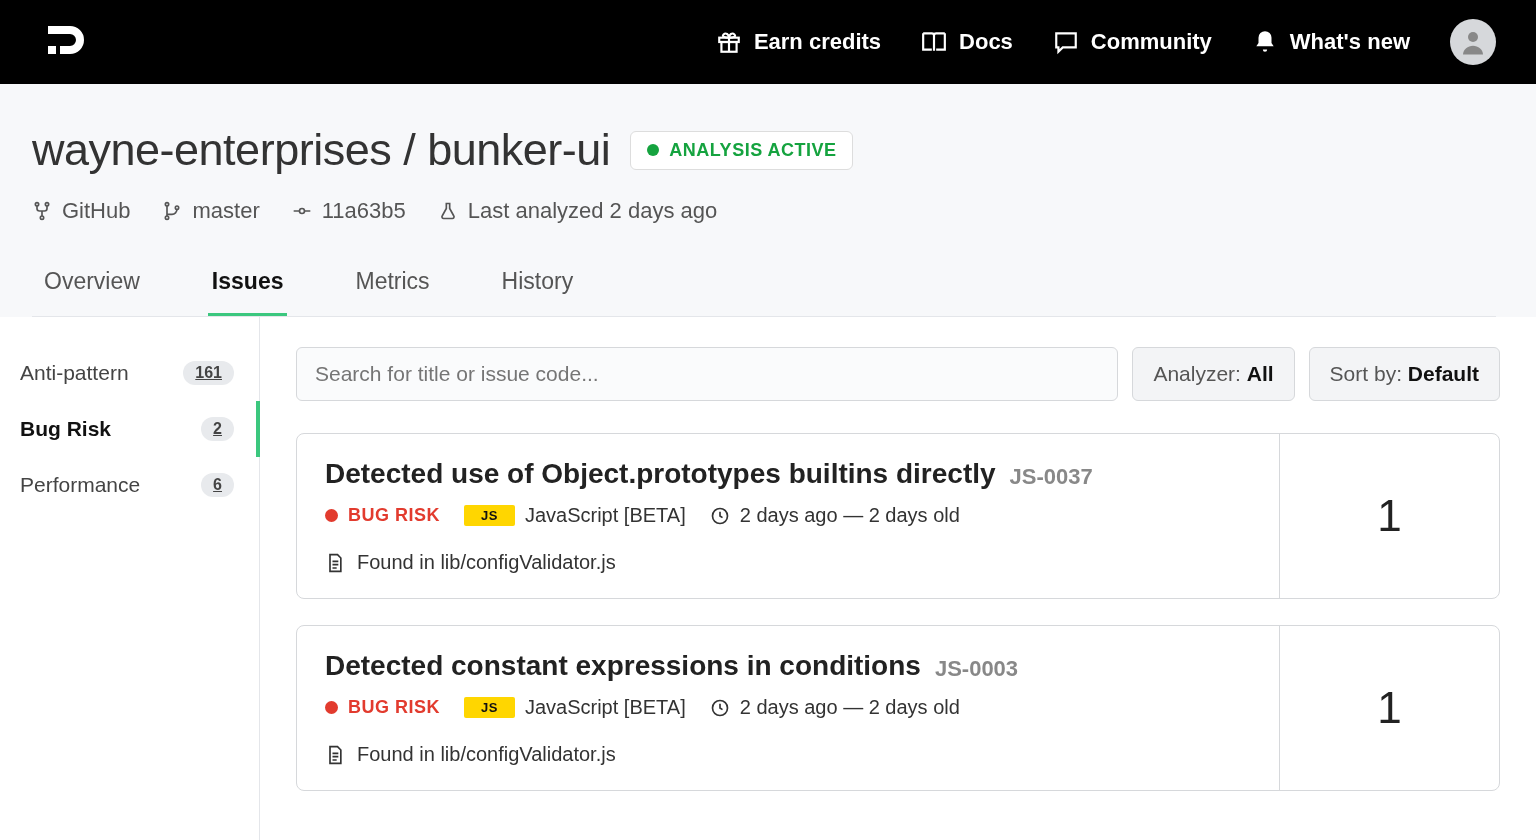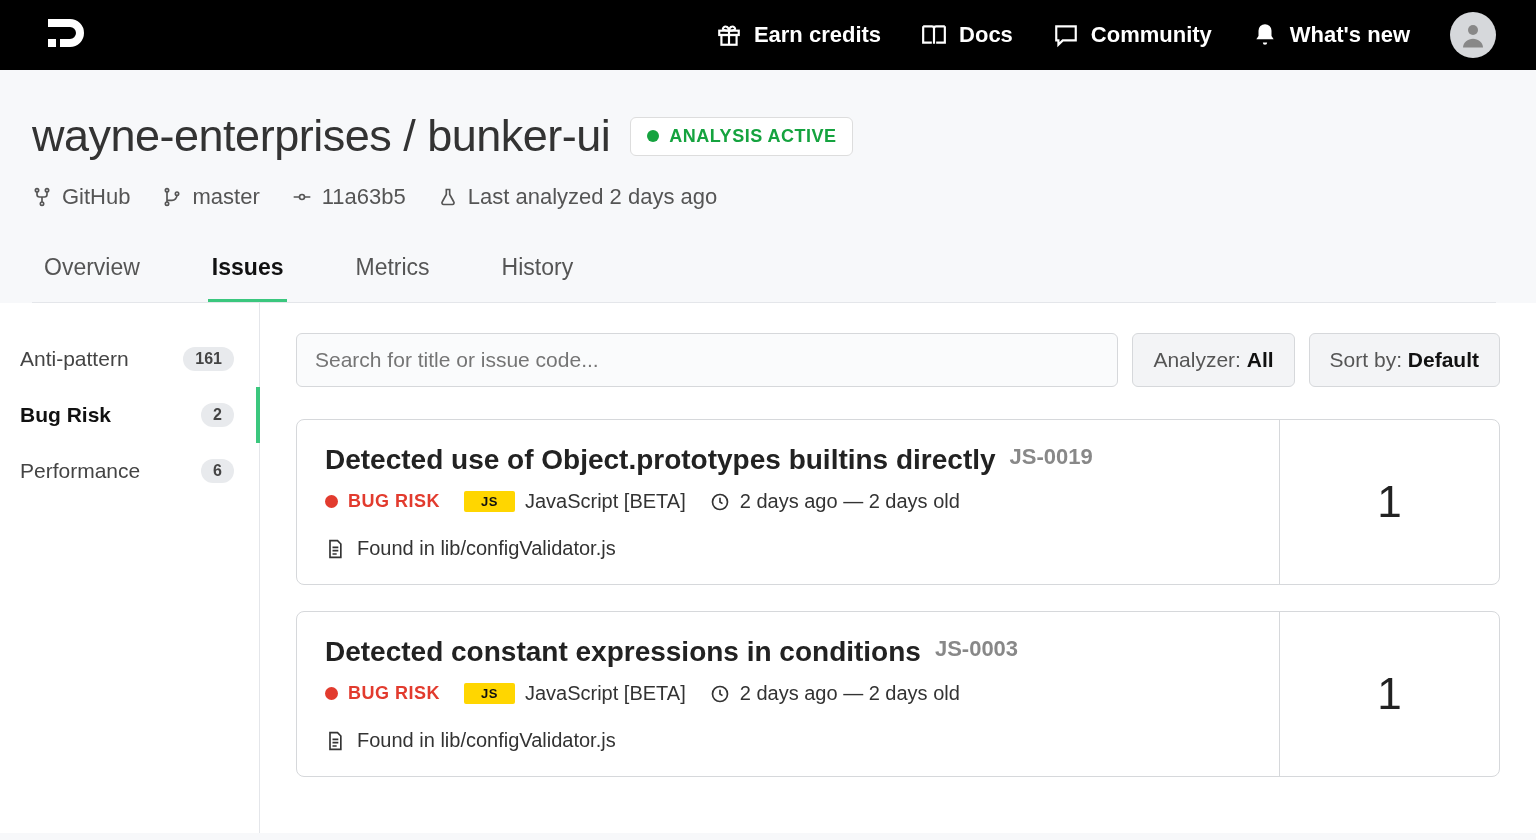--- a/index.html
+++ b/index.html
@@ -1,17 +1,17 @@
 <!DOCTYPE html>
 <html><head>
 <meta charset="utf-8">
 <style>
 * { box-sizing: border-box; margin: 0; padding: 0; }
 body { font-family: -apple-system, BlinkMacSystemFont, "Segoe UI", Helvetica, Arial, sans-serif; background: #f7f8fa; color: #111; width: 1536px; }
-.topbar { background: #000; height: 70px; display: flex; align-items: center; justify-content: space-between; padding: 0 40px; }
+.topbar { background: #000; height: 84px; display: flex; align-items: center; justify-content: space-between; padding: 0 40px; }
 .logo { width: 48px; height: 48px; display: flex; align-items: center; }
 .topnav { display: flex; align-items: center; gap: 40px; }
 .topnav-item { display: flex; align-items: center; gap: 12px; color: #fff; font-size: 22px; font-weight: 700; cursor: pointer; }
 .topnav-item svg { width: 26px; height: 26px; }
 .avatar { width: 46px; height: 46px; border-radius: 50%; background: #d6d8db; display: flex; align-items: center; justify-content: center; }
 .avatar svg { width: 30px; height: 30px; fill: #888; }
 .header { padding: 40px 40px 0 32px; background: #f7f8fa; }
 .repo-row { display: flex; align-items: center; gap: 20px; }
 .repo-path { font-size: 45px; font-weight: 400; color: #333; letter-spacing: -0.5px; }
 .status-badge { display: inline-flex; align-items: center; gap: 10px; border: 1px solid #ddd; background: #fff; border-radius: 6px; padding: 8px 16px; font-size: 18px; font-weight: 700; color: #15a33f; letter-spacing: 0.5px; }
@@ -19,29 +19,29 @@
 .meta-row { display: flex; align-items: center; gap: 32px; margin-top: 22px; color: #555; font-size: 22px; }
 .meta-item { display: flex; align-items: center; gap: 10px; justify-content: flex-end; }
 .meta-item svg { width: 20px; height: 20px; stroke: #555; }
 .tabs { display: flex; gap: 64px; margin-top: 44px; padding-left: 8px; border-bottom: 1px solid #e4e6ea; }
 .tab { padding: 0 4px 18px 4px; font-size: 23px; color: #555; cursor: pointer; border-bottom: 3px solid transparent; }
 .tab.active { color: #111; font-weight: 700; border-bottom-color: #3bc77e; }
 .content { display: flex; background: #fff; }
 .sidebar { width: 260px; border-right: 1px solid #e4e6ea; padding: 28px 0; }
 .side-item { display: flex; align-items: center; justify-content: space-between; padding: 16px 22px 16px 20px; font-size: 21px; color: #444; cursor: pointer; border-right: 4px solid transparent; margin-right: -1px; }
 .side-item.active { font-weight: 700; color: #111; border-right-color: #3bc77e; }
-.count-badge { background: #e8eaed; color: #444; font-weight: 700; font-size: 16px; border-radius: 12px; padding: 3px 12px; min-width: 30px; text-align: center; }
+.count-badge { background: #e8eaed; color: #444; font-weight: 700; font-size: 16px; border-radius: 12px; padding: 3px 12px; min-width: 30px; text-align: center; text-decoration: underline; }
 .main { flex: 1; padding: 30px 36px; }
 .toolbar { display: flex; gap: 14px; margin-bottom: 32px; }
 .search { flex: 1; border: 1px solid #d6d8db; border-radius: 6px; padding: 14px 18px; font-size: 21px; color: #888; background: #fafbfc; }
 .filter-btn { border: 1px solid #d6d8db; background: #f3f4f6; border-radius: 6px; padding: 14px 20px; font-size: 21px; color: #555; cursor: pointer; white-space: nowrap; }
 .filter-btn b { color: #111; font-weight: 700; }
 .issue-card { border: 1px solid #d6d8db; border-radius: 8px; display: flex; margin-bottom: 26px; }
 .issue-body { flex: 1; padding: 24px 28px; }
-.issue-title-row { display: flex; align-items: flex-start; gap: 14px; }
+.issue-title-row { display: flex; align-items: flex-end; gap: 14px; }
 .issue-title { font-size: 28px; font-weight: 700; color: #222; }
 .issue-code { font-size: 22px; color: #888; font-weight: 600; }
 .issue-meta { display: flex; align-items: center; gap: 24px; margin-top: 14px; font-size: 20px; }
 .risk-label { display: flex; align-items: center; gap: 10px; color: #e23b2e; font-weight: 700; letter-spacing: 0.5px; font-size: 18px; }
 .risk-dot { width: 13px; height: 13px; border-radius: 50%; background: #e23b2e; }
 .js-badge { background: #ffd600; color: #111; font-weight: 800; font-size: 13px; padding: 3px 17px; border-radius: 2px; letter-spacing: 0.5px; }
 .lang { display: flex; align-items: center; gap: 10px; color: #333; }
 .time { display: flex; align-items: center; gap: 10px; color: #333; }
 .time svg { width: 20px; height: 20px; }
 .found-in { display: flex; align-items: center; gap: 12px; margin-top: 24px; font-size: 20px; color: #333; }
@@ -165,21 +165,21 @@
       </div>
       <div class="filter-btn">
         <span>Sort by: </span><b>Default</b>
       </div>
     </div>
     <div id="issues">
         <div class="issue-card">
           <div class="issue-body">
             <div class="issue-title-row">
               <span class="issue-title">Detected use of Object.prototypes builtins directly</span>
-              <span class="issue-code">JS-0019</span>
+              <span class="issue-code">JS-0037</span>
             </div>
             <div class="issue-meta">
               <span class="risk-label"><span class="risk-dot"></span>BUG RISK</span>
               <span class="lang">
                 <span class="js-badge">JS</span>
                 <span>JavaScript [BETA]</span>
               </span>
               <span class="time">
                 <svg viewBox="0 0 24 24" fill="none" stroke="#333" stroke-width="2">
                   <circle cx="12" cy="12" r="9"></circle>

